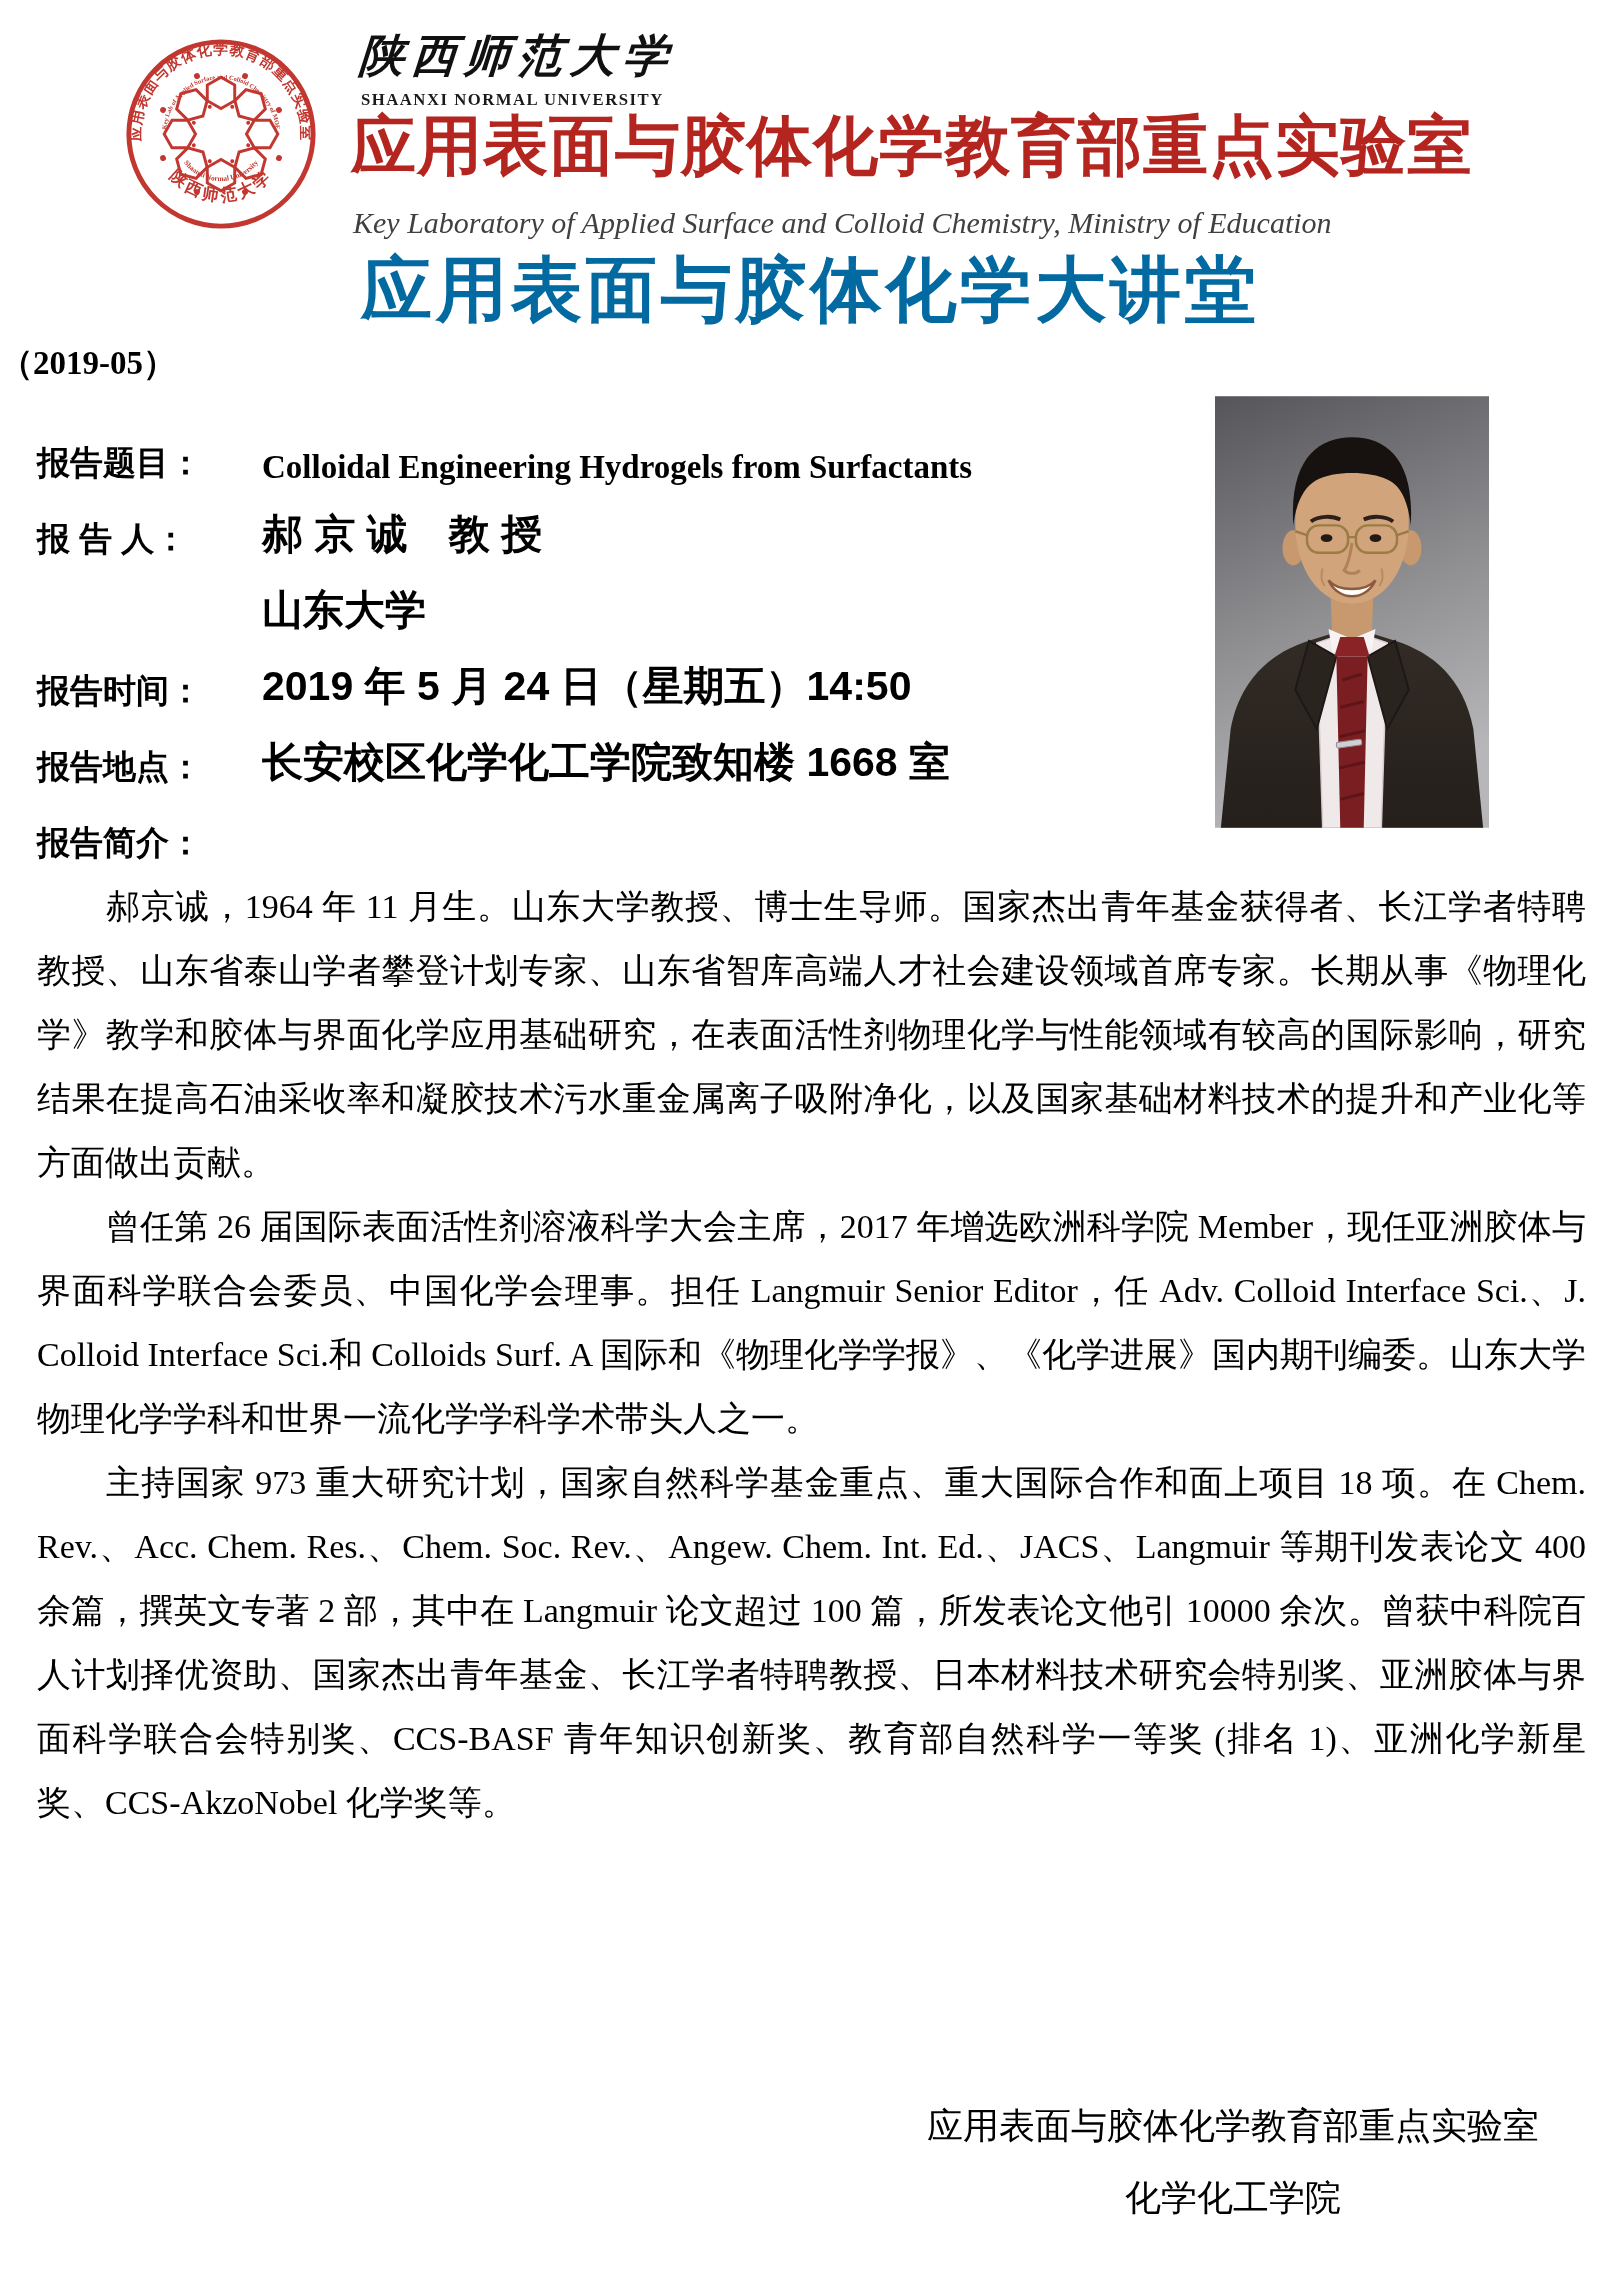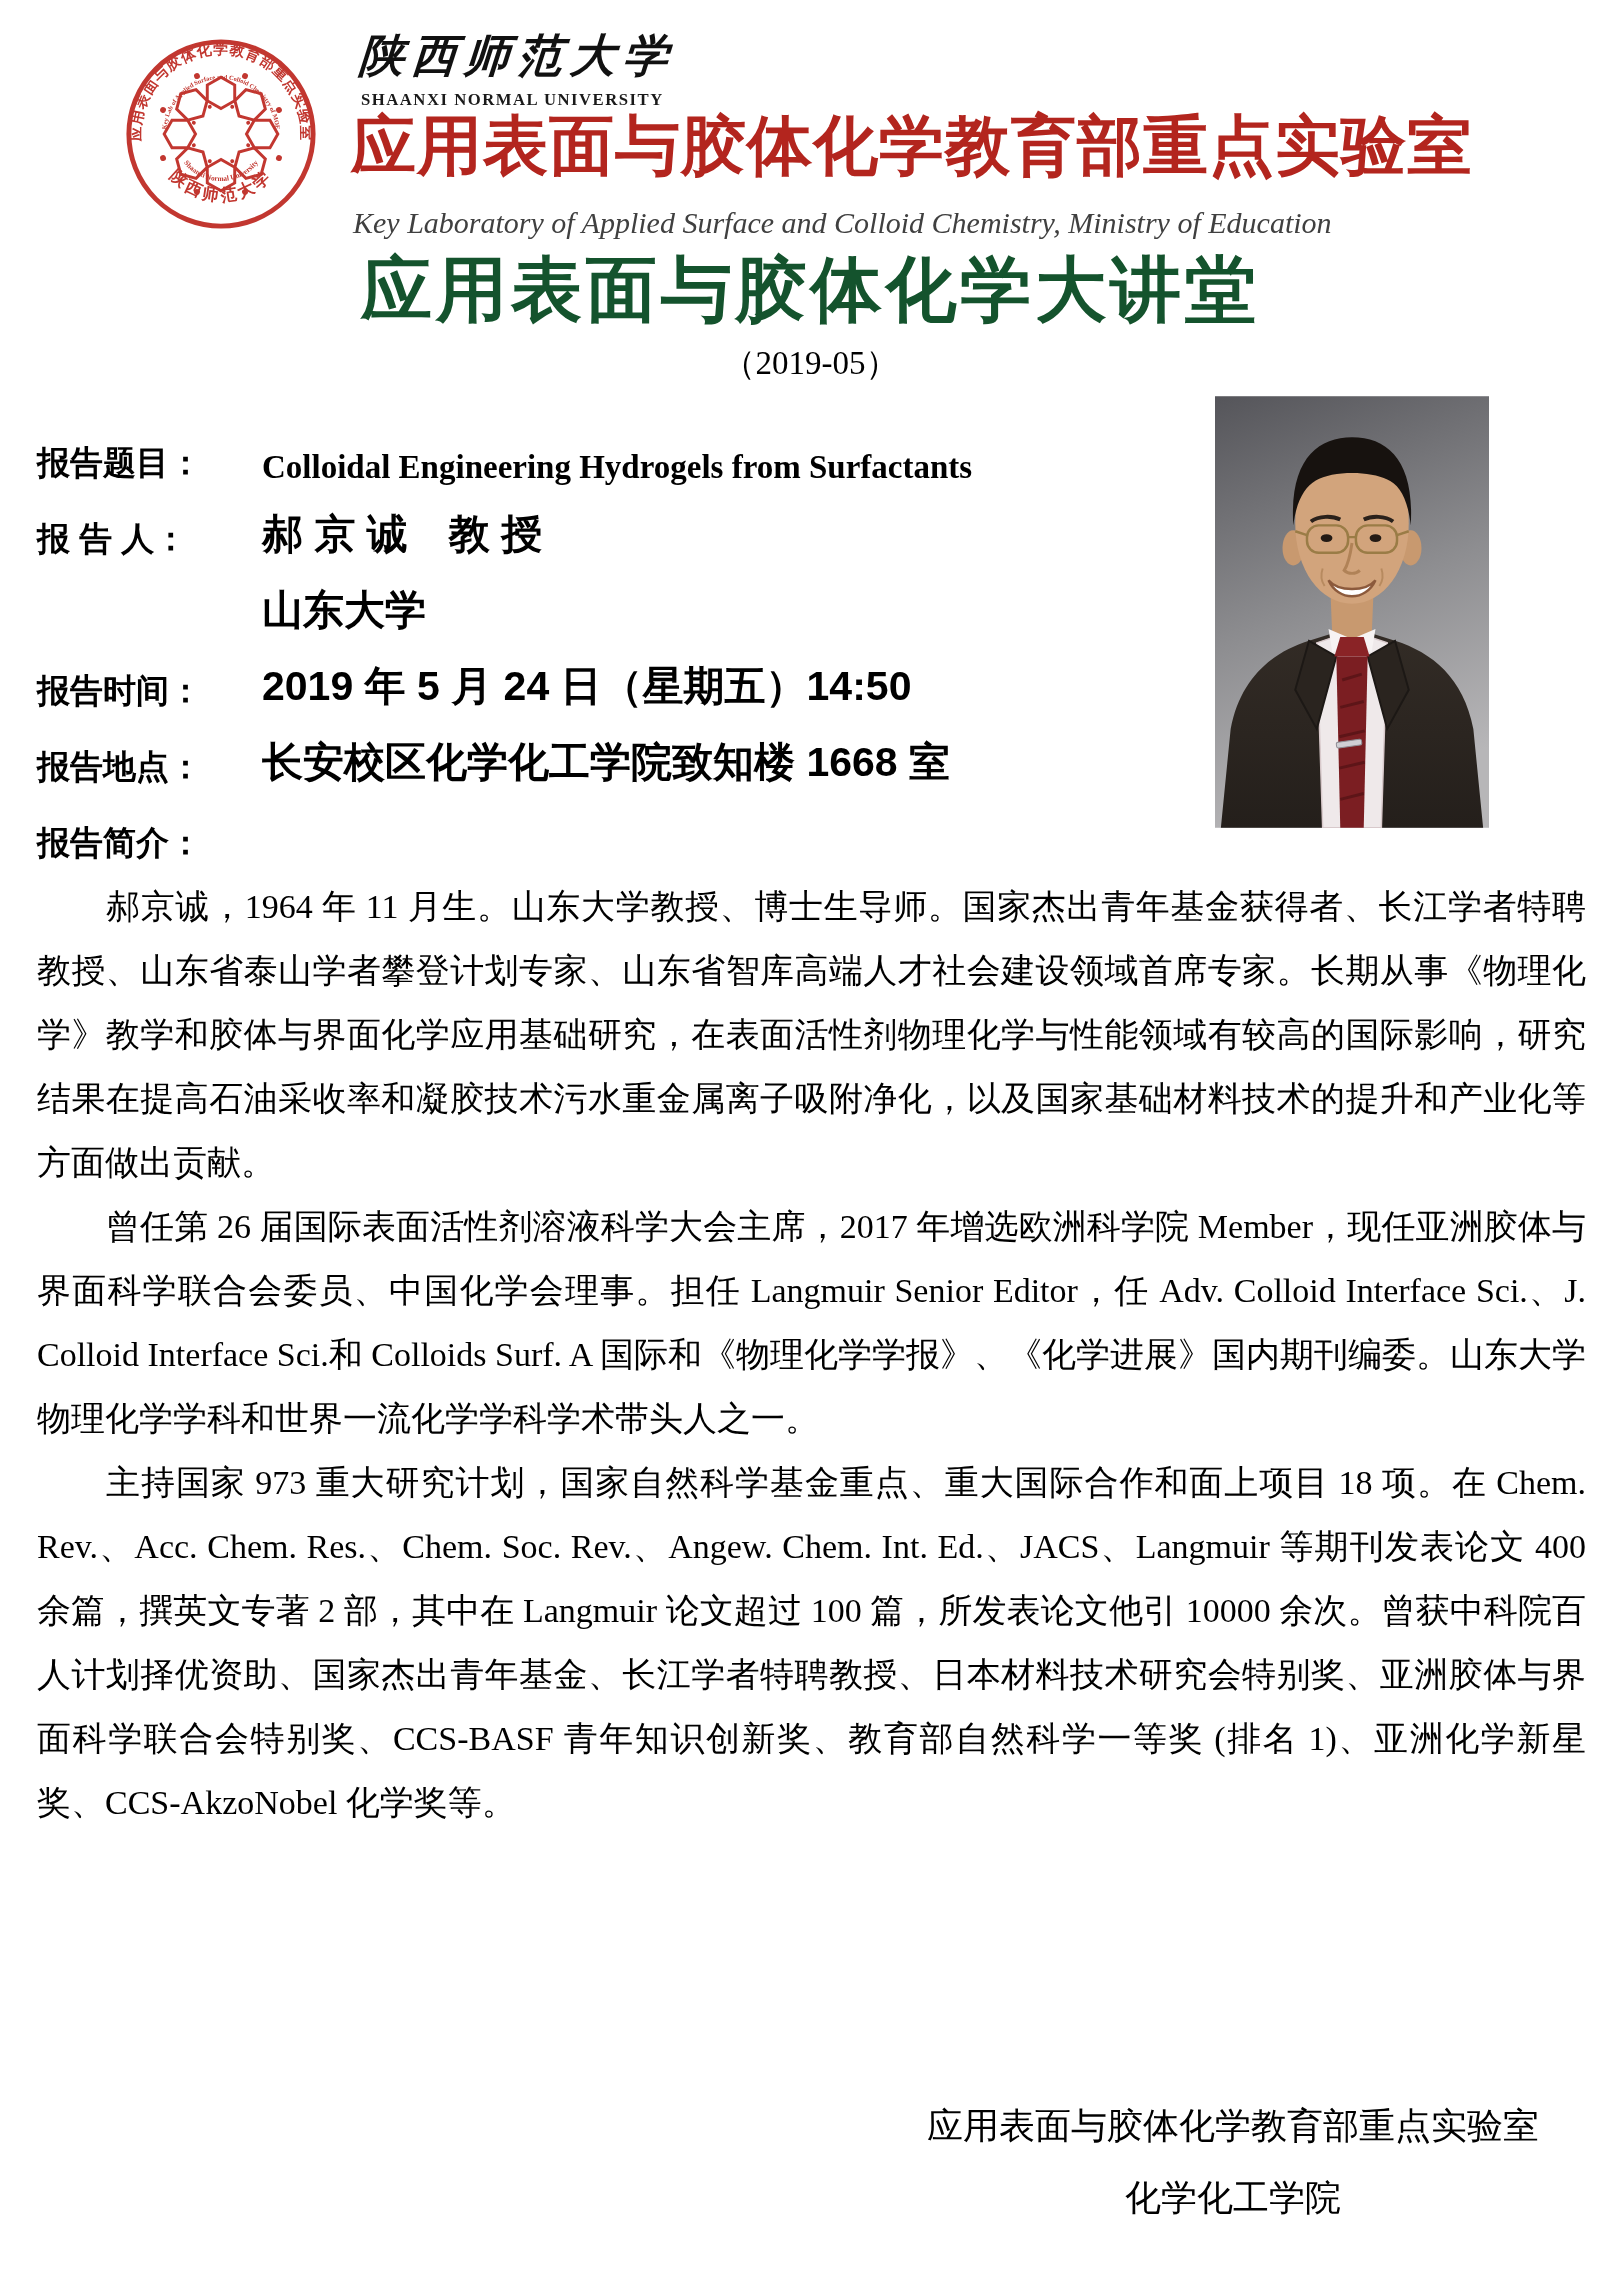--- a/index.html
+++ b/index.html
@@ -41,25 +41,25 @@
     font-size:30px; font-style:italic; font-weight:500;
     color:#404040; white-space:nowrap;
   }
 
   
   .main-title {
     position:absolute; left:0; right:0; top:243px;
     text-align:center;
     font-family:"Liberation Sans","DejaVu Sans",sans-serif;
     font-size:71px; font-weight:900; letter-spacing:3.9px;
-    color:#14532d; white-space:nowrap;
+    color:#0369a1; white-space:nowrap;
   }
   .issue {
     position:absolute; left:0; right:0; top:341px;
-    text-align:center; font-size:33px; font-weight:normal;
+    font-size:33px; font-weight:bold;
   }
 
   
   .meta { position:absolute; left:37px; top:410px; width:1157px; }
   .meta-row { display:flex; height:76px; align-items:flex-end; }
   .meta-label {
     width:225px; flex:0 0 225px;
     font-family:"Liberation Sans","DejaVu Sans",sans-serif;
     font-size:33px; font-weight:bold; white-space:nowrap;
   }

